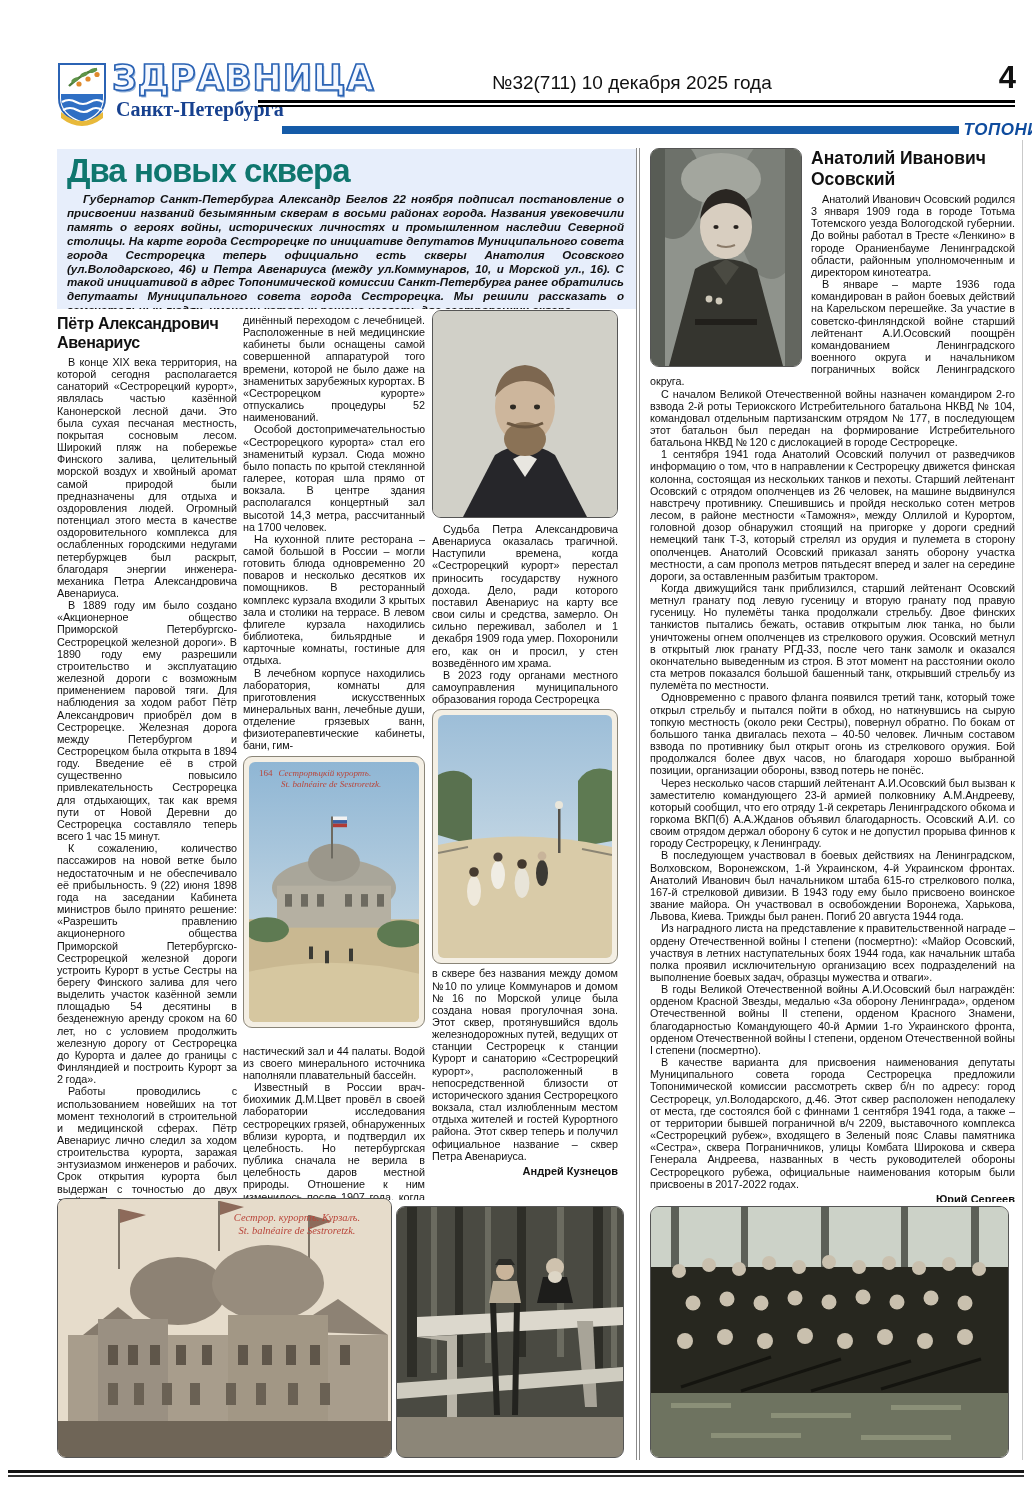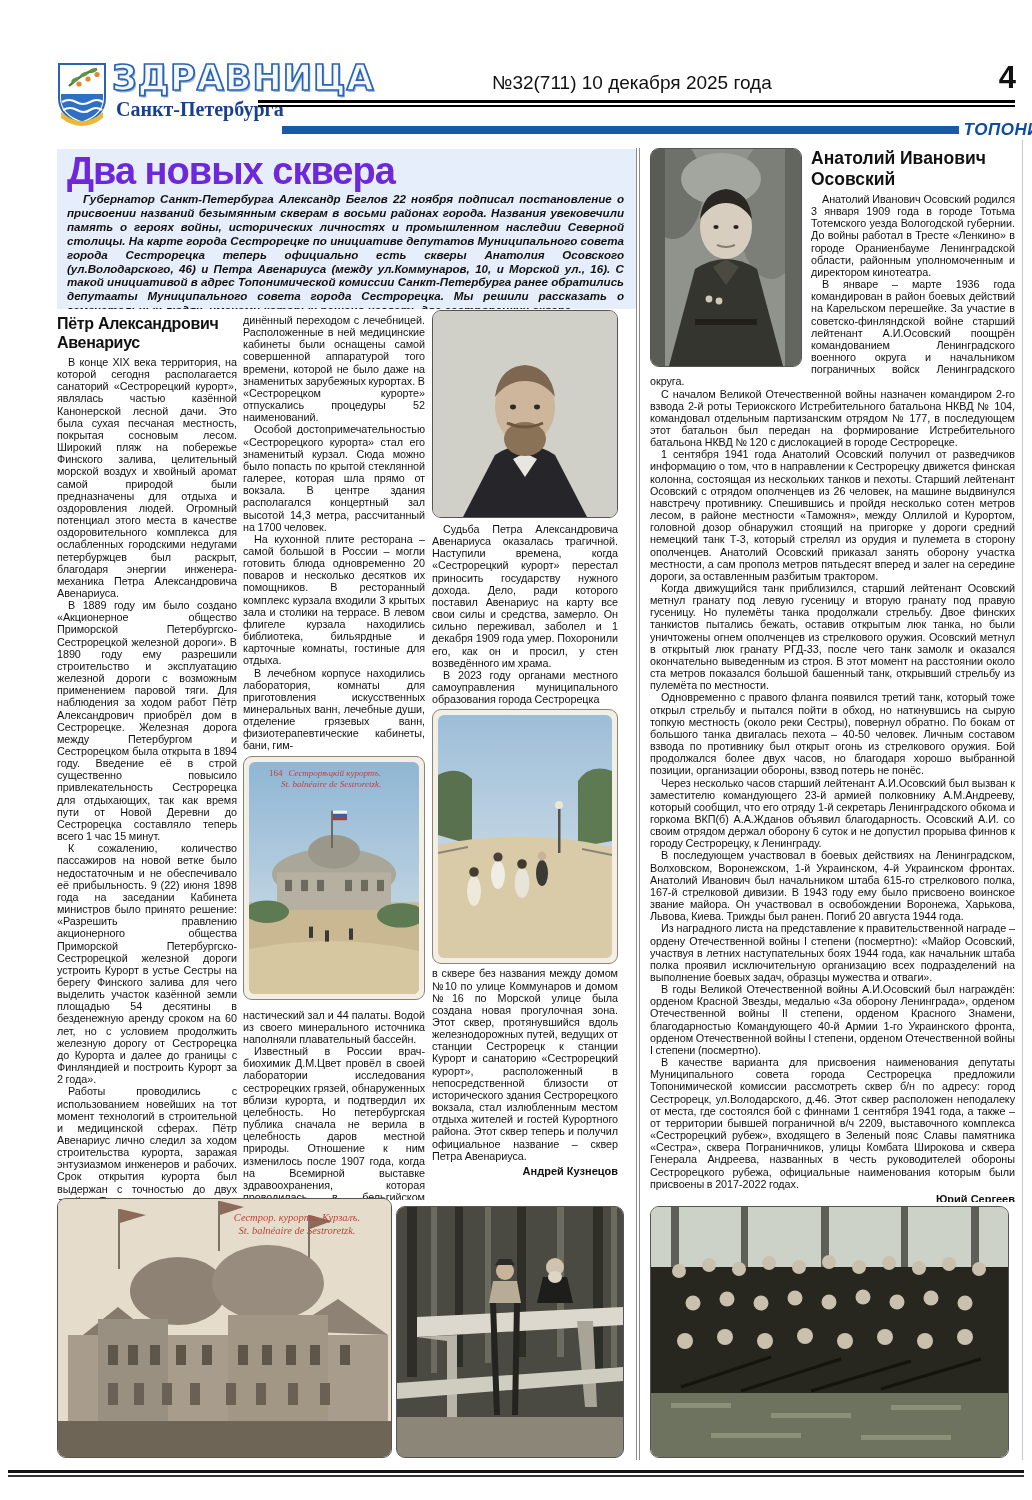--- a/index.html
+++ b/index.html
@@ -18,21 +18,21 @@
   .hrule .l1{height:3px;background:#000;}
   .hrule .l2{height:2px;background:#000;margin-top:2px;}
   .secrow{position:absolute;left:258px;top:121px;width:838px;height:18px;display:flex;align-items:center;margin-left:24px;}
   .secrow .bar{height:8px;background:#155ba8;}
   .secrow .b1{flex:1;}
   .secrow .b2{width:24px;}
   .seclabel{margin:0 5px;font-size:17px;font-weight:900;font-style:italic;color:#0f4c9e;letter-spacing:.5px;}
   
   .lead{position:absolute;left:57px;top:149px;width:579px;height:160px;background:#e7eefb;
         box-sizing:border-box;padding:4px 12px 4px 10px;overflow:hidden;}
-  .lead h1{margin:0;font-size:38px;line-height:36px;font-weight:900;letter-spacing:-1px;color:#6d28d9;}
+  .lead h1{margin:0;font-size:33px;line-height:36px;font-weight:900;letter-spacing:-1px;color:#0f766e;}
   .lead p{margin:3px 0 0 0;font-size:11.6px;line-height:13.9px;font-weight:700;font-style:italic;
         text-align:justify;text-indent:16px;}
   
   .col{position:absolute;overflow:hidden;}
   .col p,.rcol p{margin:0;font-size:10.8px;line-height:12.15px;text-align:justify;
         text-indent:11px;word-spacing:-0.3px;letter-spacing:-0.05px;}
   .col p.noind,.rcol p.noind{text-indent:0;}
   h2.chead{margin:0 0 4px 0;font-size:16px;line-height:19px;font-weight:800;letter-spacing:-0.3px;}
   .byline{text-align:right;font-weight:700;font-size:11px;margin-top:3px;}
   
@@ -102,21 +102,21 @@
     <p>К сожалению, количество пассажиров на новой ветке было недостаточным и не обеспечивало её прибыльность. 9 (22) июня 1898 года на заседании Кабинета министров было принято решение: «Разрешить правлению акционерного общества Приморской Петербургско-Сестрорецкой железной дороги устроить Курорт в устье Сестры на берегу Финского залива для чего выделить участок казённой земли площадью 54 десятины в безденежную аренду сроком на 60 лет, но с условием продолжить железную дорогу от Сестрорецка до Курорта и далее до границы с Финляндией и построить Курорт за 2 года».</p>
     <p>Работы проводились с использованием новейших на тот момент технологий в строительной и медицинской сферах. Пётр Авенариус лично следил за ходом строительства курорта, заражая энтузиазмом инженеров и рабочих. Срок открытия курорта был выдержан с точностью до двух дней. Торжественное открытие санатория состоялось 8 (20) июня 1900 года.</p>
 
   </div>
 
   <div class="col" style="left:243px;top:314px;width:182px;height:886px;">
     <p class="noind">динённый переходом с лечебницей. Расположенные в ней медицинские кабинеты были оснащены самой совершенной аппаратурой того времени, которой не было даже на знаменитых зарубежных курортах. В «Сестрорецком курорте» отпускались процедуры 52 наименований.</p>
     <p>Особой достопримечательностью «Сестрорецкого курорта» стал его знаменитый курзал. Сюда можно было попасть по крытой стеклянной галерее, которая шла прямо от вокзала. В центре здания располагался концертный зал высотой 14,3 метра, рассчитанный на 1700 человек.</p>
     <p>На кухонной плите ресторана – самой большой в России – могли готовить блюда одновременно 20 поваров и несколько десятков их помощников. В ресторанный комплекс курзала входили 3 крытых зала и столики на террасе. В левом флигеле курзала находились библиотека, бильярдные и карточные комнаты, гостиные для отдыха.</p>
     <p>В лечебном корпусе находились лаборатория, комнаты для приготовления искусственных минеральных ванн, лечебные души, отделение грязевых ванн, физиотерапевтические кабинеты, бани, гим-</p>
-    <figure class="frame" style="width:182px;height:244px;margin:4px 0 9px 0;box-sizing:border-box;text-align:right;">
+    <figure class="frame" style="width:182px;height:272px;margin:4px 0 17px 0;box-sizing:border-box;">
       <div class="inner">
         <svg viewBox="0 0 170 248" preserveAspectRatio="none">
           <defs>
               <linearGradient id="sky1" x1="0" y1="0" x2="0" y2="1">
             <stop offset="0" stop-color="#8fb6d4"></stop>
                 <stop offset="1" stop-color="#d9e4ea"></stop>
               </linearGradient>
             </defs>
           <rect width="170" height="248" fill="url(#sky1)"></rect>
           <rect x="0" y="150" width="170" height="98" fill="#c9b891"></rect>

